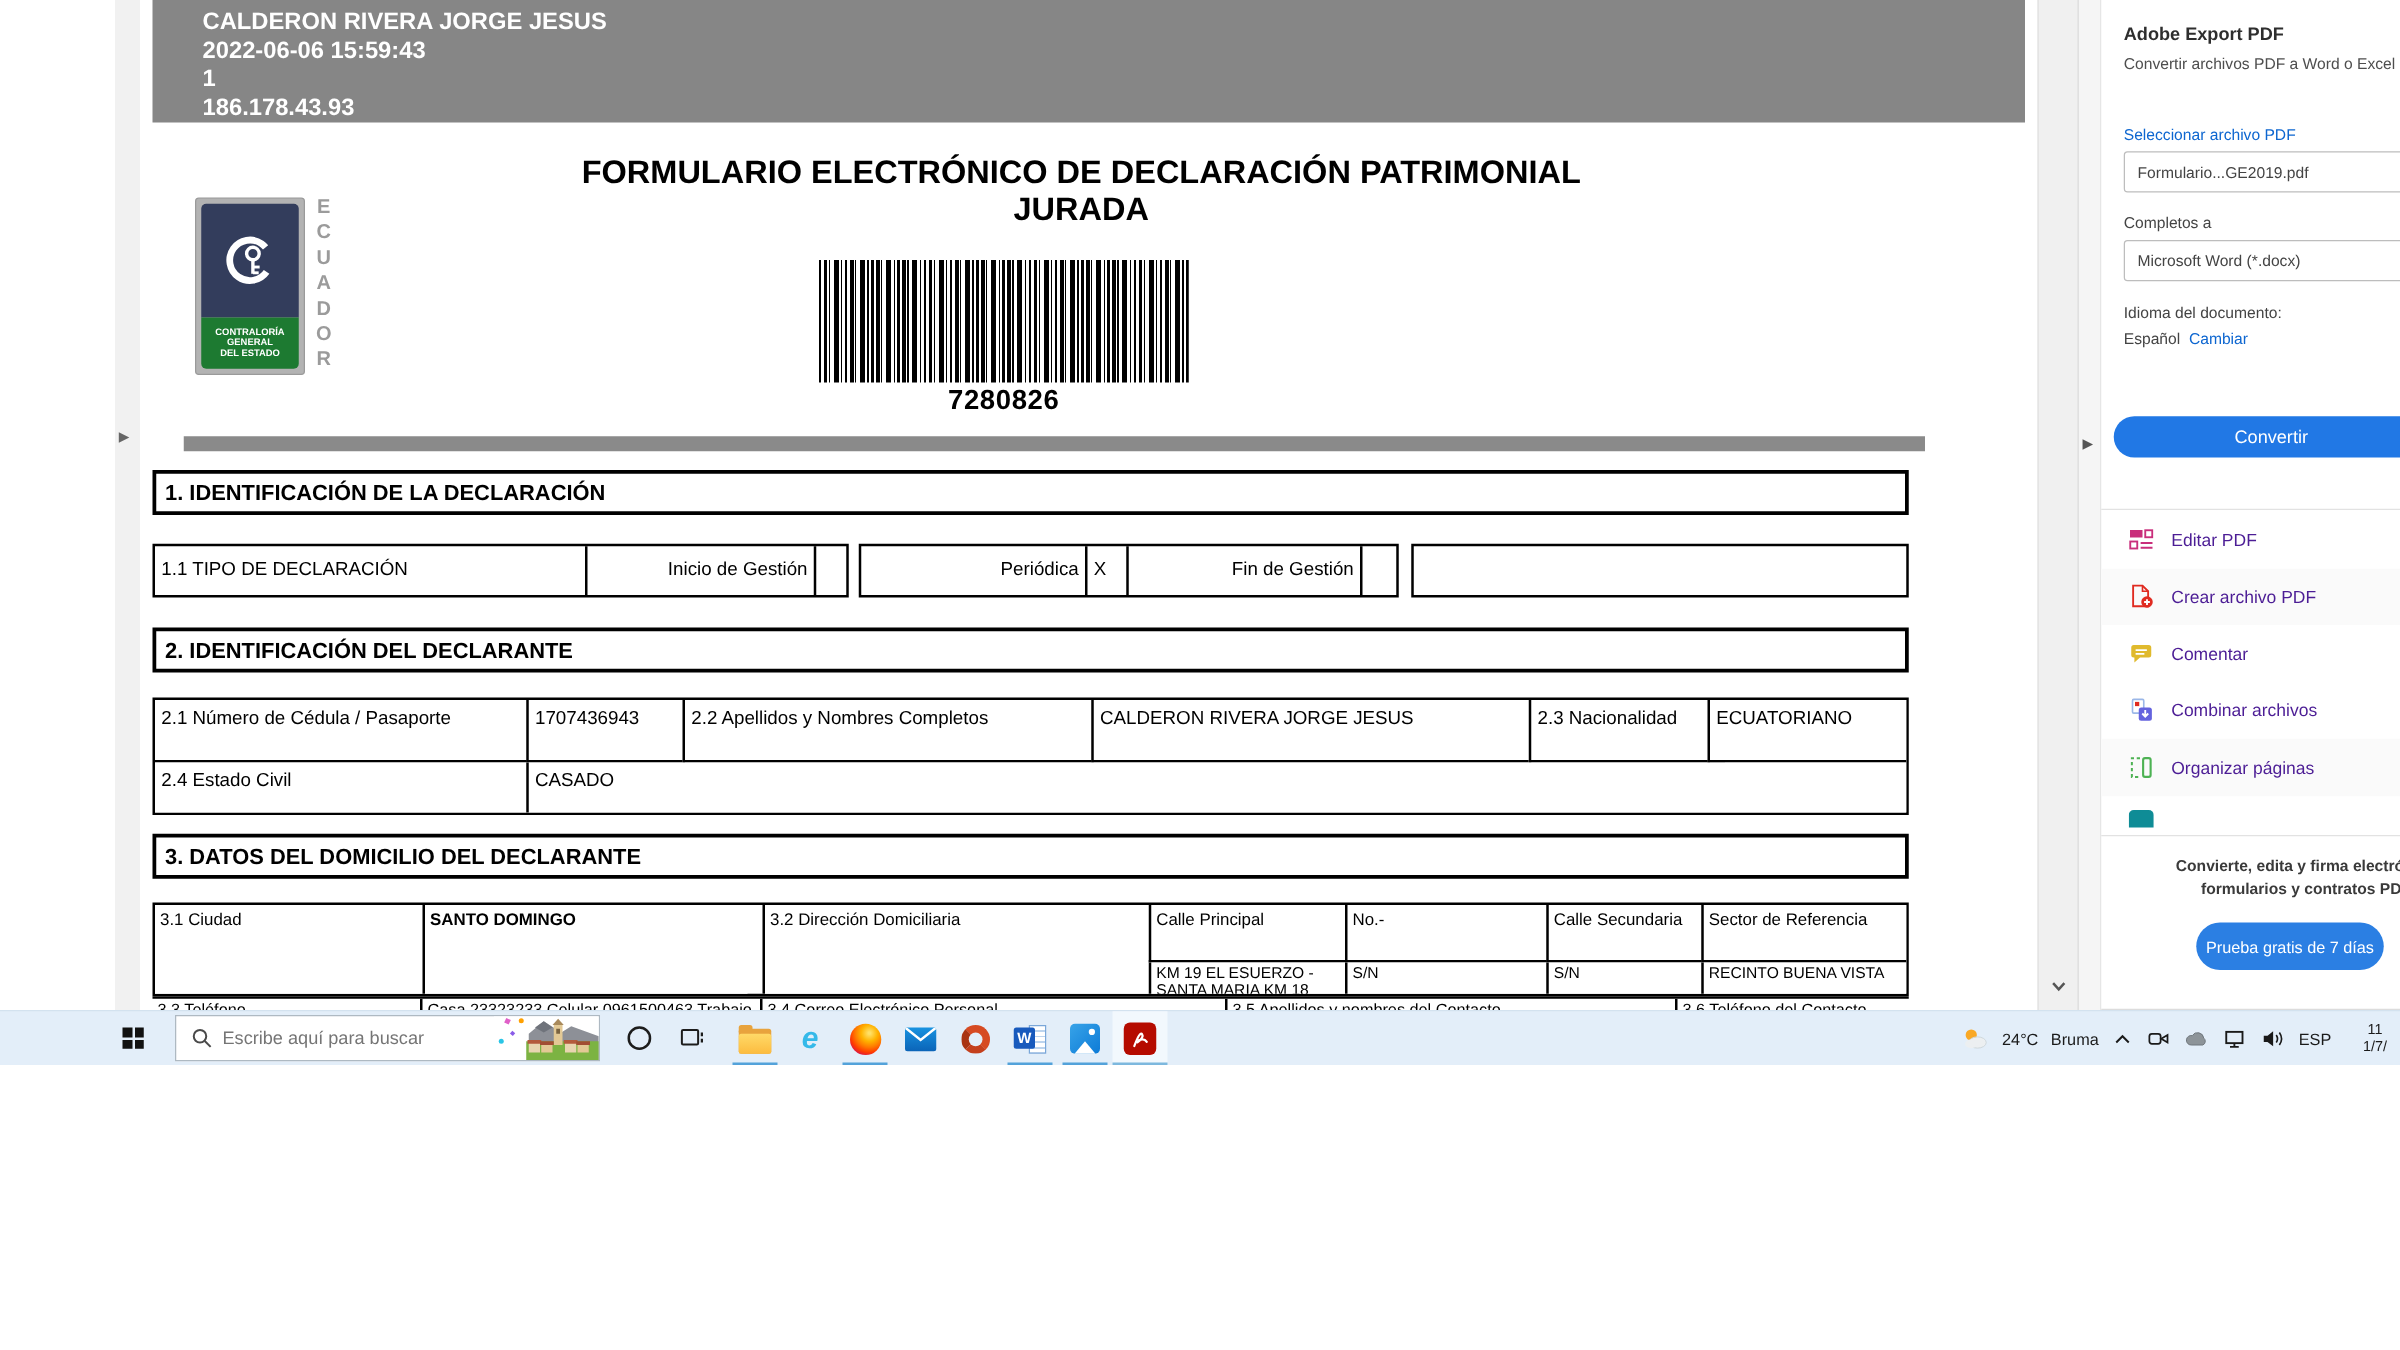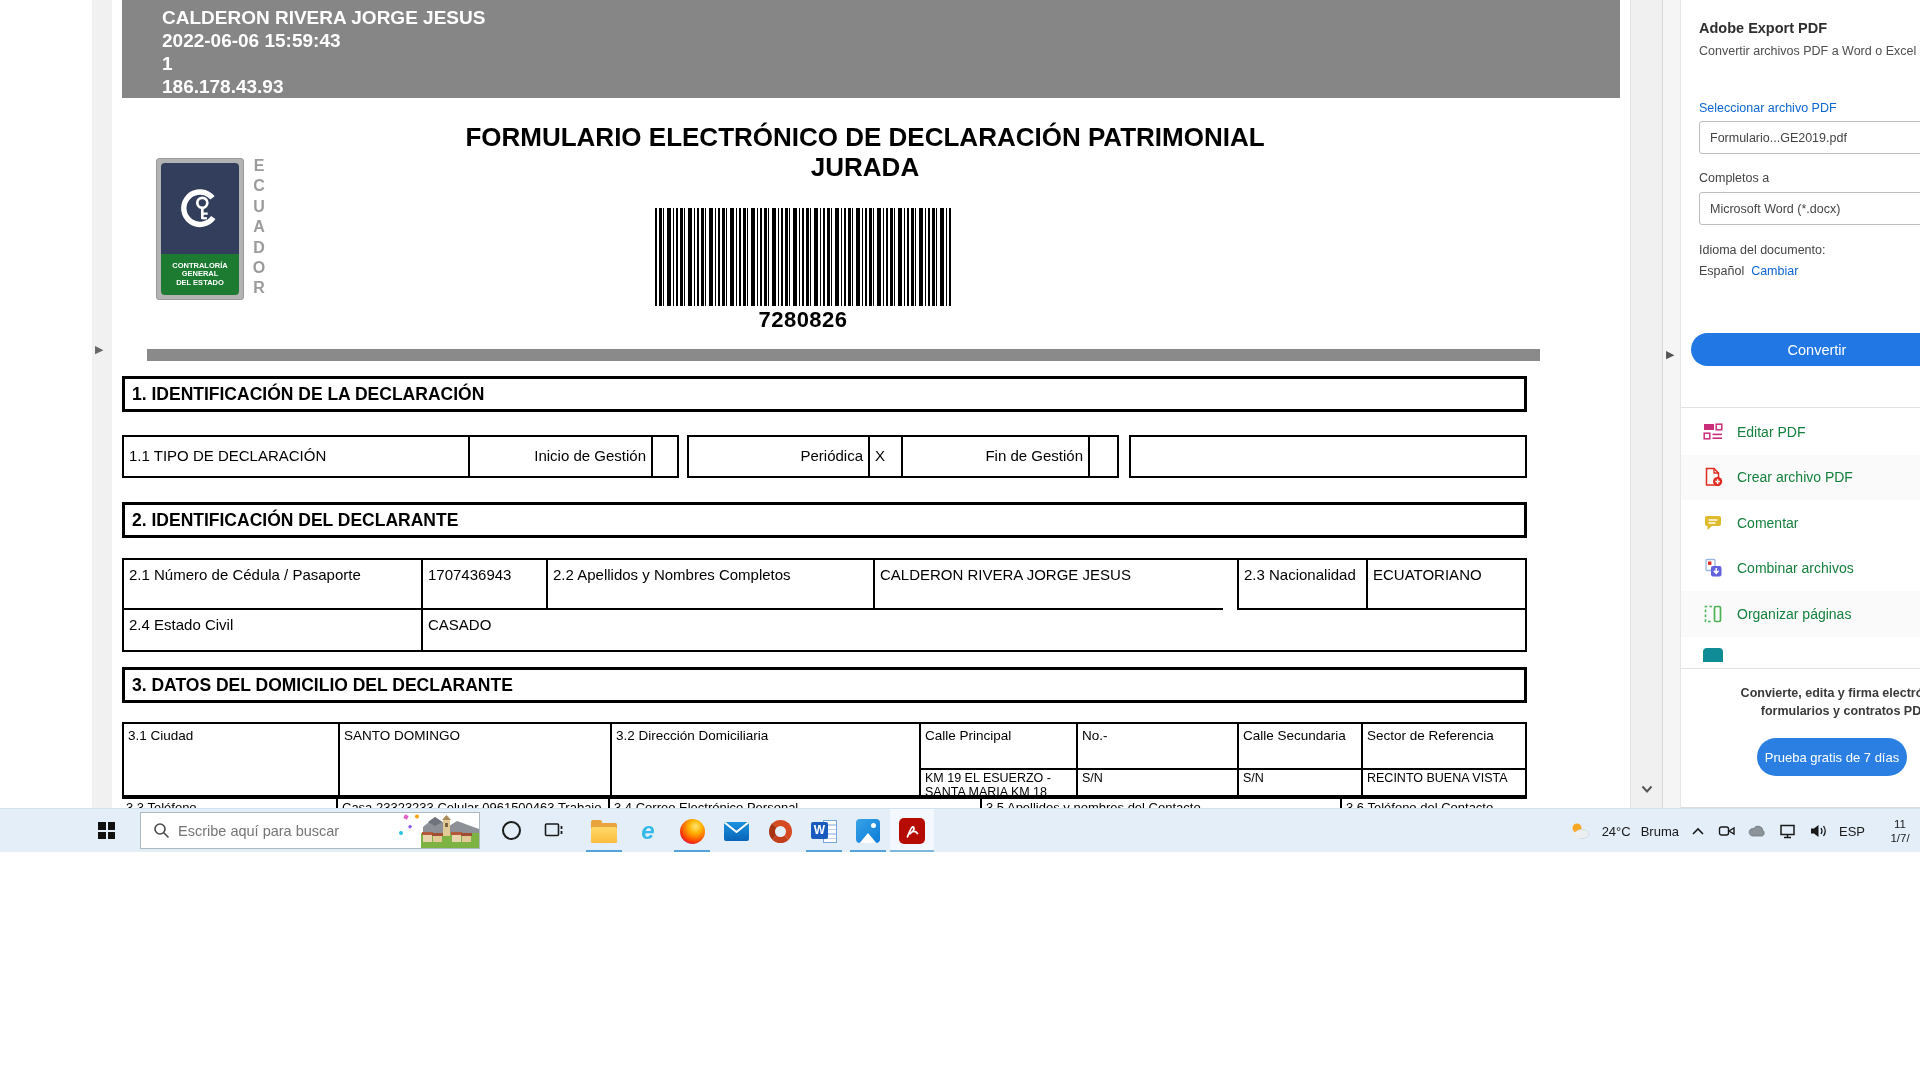--- a/index.html
+++ b/index.html
@@ -58,21 +58,21 @@
   .sb-title{position:absolute;left:18px;top:20px;font-size:14.5px;font-weight:bold;color:#2e2e2e;white-space:nowrap;}
   .sb-sub{position:absolute;left:18px;top:44px;font-size:12.5px;color:#4e4e4e;white-space:nowrap;}
   .sb-link{position:absolute;left:18px;font-size:12.5px;color:#0d66d0;cursor:pointer;white-space:nowrap;}
   .sb-box{position:absolute;left:18px;width:252px;height:33px;border:1px solid #bdbdbd;border-radius:3px;
           box-sizing:border-box;font-size:12.5px;color:#444;display:flex;align-items:center;padding-left:10px;background:#fff;white-space:nowrap;}
   .sb-label{position:absolute;left:18px;font-size:12.5px;color:#444;white-space:nowrap;}
   .sb-btn{position:absolute;left:10px;top:333px;width:252px;height:33px;background:#2178e5;border-radius:17px;
           color:#fff;font-size:14.5px;display:flex;align-items:center;justify-content:center;cursor:pointer;}
   .sb-div{position:absolute;left:0;width:240px;height:1px;background:#e2e2e2;}
   .tools{position:absolute;left:0;top:409px;width:240px;}
-  .tool{height:45.5px;display:flex;align-items:center;padding-left:22px;font-size:14px;color:#15803d;cursor:pointer;}
+  .tool{height:45.5px;display:flex;align-items:center;padding-left:22px;font-size:14px;color:#4c1d95;cursor:pointer;}
   .tool svg{margin-right:14px;flex:none;}
   .tool.alt{background:#fafafa;text-align:center;}
   .tool-partial{position:absolute;left:22px;top:648px;width:20px;height:14px;overflow:hidden;}
   .promo{position:absolute;left:0;top:668px;width:240px;height:138px;border-top:1px solid #e2e2e2;border-bottom:1px solid #dcdcdc;}
   .promo-txt{position:absolute;left:10px;top:16px;width:300px;text-align:center;font-size:12.5px;font-weight:bold;
              color:#3a3a3a;line-height:17.5px;white-space:nowrap;}
   .trial-btn{position:absolute;left:76px;top:69px;width:150px;height:38px;background:#2b7fe3;border-radius:19px;
              color:#fff;font-size:13px;display:flex;align-items:center;justify-content:center;cursor:pointer;white-space:nowrap;}
 
   
@@ -186,32 +186,32 @@
     <div class="rowbox" style="left:1129px;top:435px;width:398px;"></div>
 
     <div class="sec-h" style="top:502px;">
       <span>2. IDENTIFICACIÓN DEL DECLARANTE</span>
     </div>
     <div class="tbl" style="left:122px;top:558px;width:1405px;height:94px;">
       <div class="tblc bB" style="left:0;top:0;width:297px;height:50px;">2.1 Número de Cédula / Pasaporte</div>
       <div class="tblc bL bB" style="left:297px;top:0;width:125px;height:50px;">1707436943</div>
       <div class="tblc bL bB" style="left:422px;top:0;width:327px;height:50px;">2.2 Apellidos y Nombres Completos</div>
       <div class="tblc bL bB" style="left:749px;top:0;width:350px;height:50px;">CALDERON RIVERA JORGE JESUS</div>
-      <div class="tblc bL bB" style="left:1099px;top:0;width:157px;height:50px;margin-left:14px;">2.3 Nacionalidad</div>
+      <div class="tblc bL bB" style="left:1099px;top:0;width:157px;height:50px;">2.3 Nacionalidad</div>
       <div class="tblc bL bB" style="left:1242px;top:0;width:159px;height:50px;">ECUATORIANO</div>
       <div class="tblc" style="left:0;top:50px;width:297px;height:40px;">2.4 Estado Civil</div>
       <div class="tblc bL" style="left:297px;top:50px;width:1104px;height:40px;">CASADO</div>
     </div>
 
     <div class="sec-h" style="top:667px;">
       <span>3. DATOS DEL DOMICILIO DEL DECLARANTE</span>
     </div>
     <div class="tbl" style="left:122px;top:722px;width:1405px;height:75px;">
       <div class="tblc fs13" style="left:0;top:0;width:214px;height:71px;">3.1 Ciudad</div>
-      <div class="tblc fs13 bL" style="left:214px;top:0;width:260px;height:71px;">SANTO DOMINGO</div>
+      <div class="tblc fs13 bL" style="left:214px;top:0;width:260px;height:71px;font-weight:bold;">SANTO DOMINGO</div>
       <div class="tblc fs13 bL" style="left:486px;top:0;width:309px;height:71px;">3.2 Dirección Domiciliaria</div>
       <div class="tblc fs13 bL bB" style="left:795px;top:0;width:157px;height:46px;">Calle Principal</div>
       <div class="tblc fs13 bL bB" style="left:952px;top:0;width:161px;height:46px;">No.-</div>
       <div class="tblc fs13 bL bB" style="left:1113px;top:0;width:124px;height:46px;">Calle Secundaria</div>
       <div class="tblc fs13 bL bB" style="left:1237px;top:0;width:164px;height:46px;">Sector de Referencia</div>
       <div class="tblc fs12 bL" style="left:795px;top:46px;width:157px;height:25px;">KM 19 EL ESUERZO - SANTA MARIA KM 18</div>
       <div class="tblc fs12 bL" style="left:952px;top:46px;width:161px;height:25px;">S/N</div>
       <div class="tblc fs12 bL" style="left:1113px;top:46px;width:124px;height:25px;">S/N</div>
       <div class="tblc fs12 bL" style="left:1237px;top:46px;width:164px;height:25px;">RECINTO BUENA VISTA</div>
     </div>

